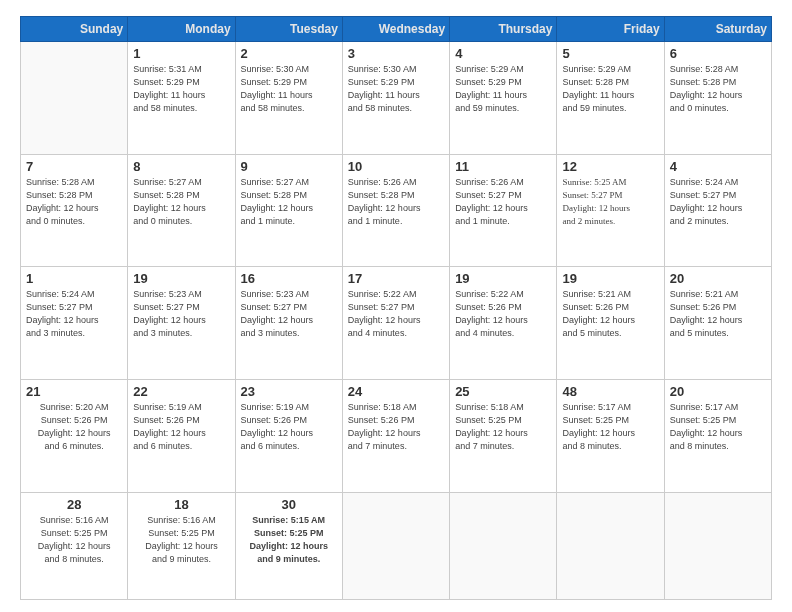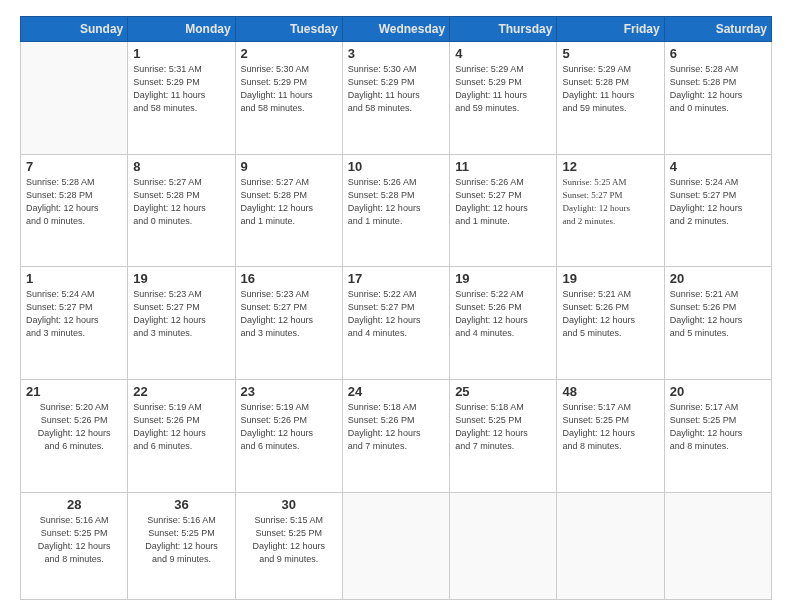--- a/index.html
+++ b/index.html
@@ -319,29 +319,29 @@
         </tr>
         <tr class="last-row">
           <td>
             <span class="day-num">28</span>
             <div class="day-info" style="white-space: pre-line;">Sunrise: 5:16 AM
 Sunset: 5:25 PM
 Daylight: 12 hours
 and 8 minutes.</div>
           </td>
           <td>
-            <span class="day-num">36</span>
+            <span class="day-num">18</span>
             <div class="day-info" style="white-space: pre-line;">Sunrise: 5:16 AM
 Sunset: 5:25 PM
 Daylight: 12 hours
 and 9 minutes.</div>
           </td>
           <td>
             <span class="day-num">30</span>
-            <div class="day-info" style="white-space: pre-line;">Sunrise: 5:15 AM
+            <div class="day-info" style="white-space: pre-line; font-weight: bold;">Sunrise: 5:15 AM
 Sunset: 5:25 PM
 Daylight: 12 hours
 and 9 minutes.</div>
           </td>
           <td class="empty-cell"></td>
           <td class="empty-cell"></td>
           <td class="empty-cell"></td>
           <td class="empty-cell"></td>
         </tr>
       </tbody>

